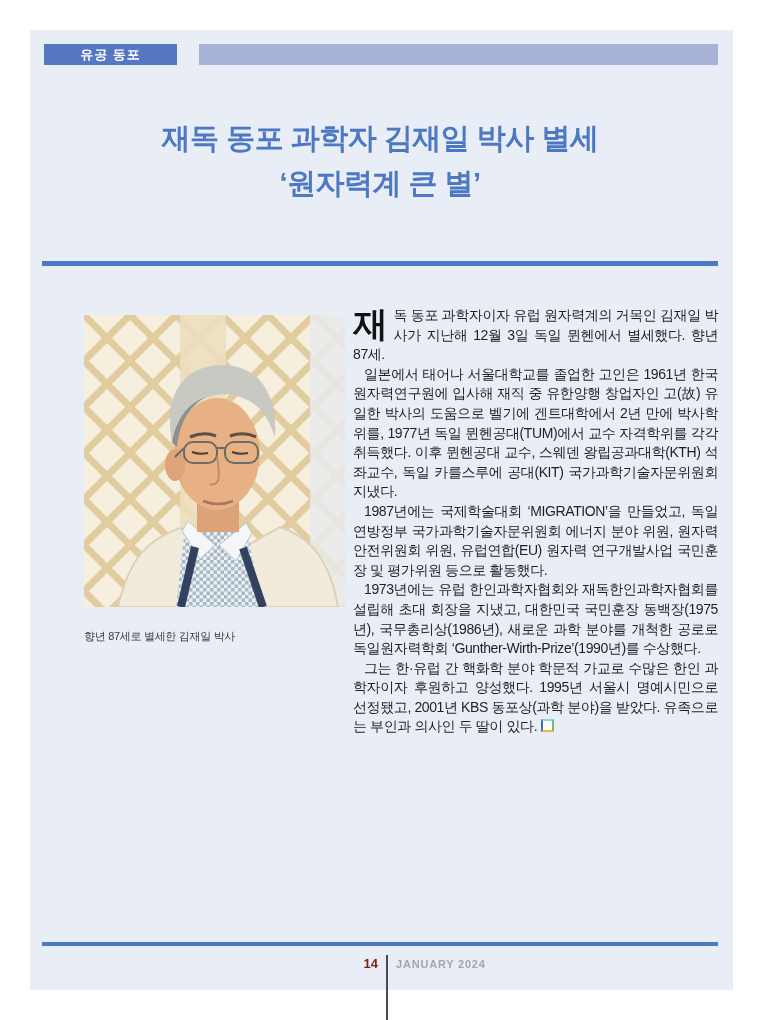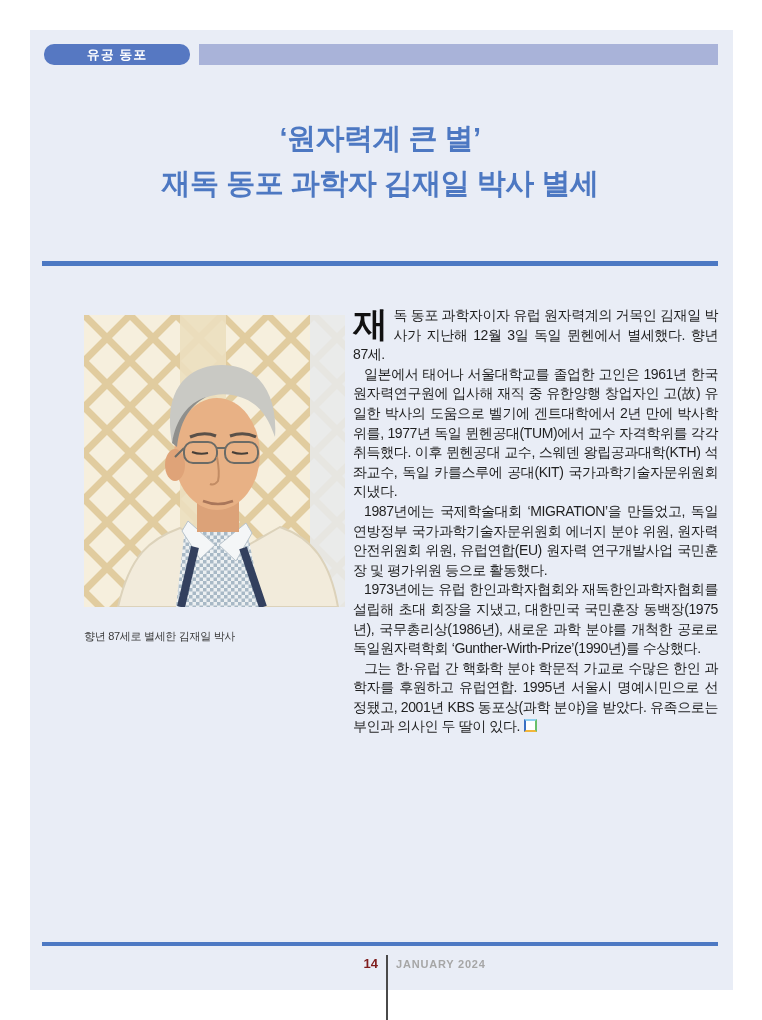--- a/index.html
+++ b/index.html
@@ -1,22 +1,22 @@
 <!DOCTYPE html>
 <html><head>
 <meta charset="utf-8">
 <style>
   html,body{margin:0;padding:0;background:#ffffff;}
   .page{position:relative;width:762px;height:1020px;background:#ffffff;overflow:hidden;
         font-family:"Liberation Sans","DejaVu Sans",sans-serif;}
   .page-bg{position:absolute;left:30px;top:30px;width:703px;height:960px;background:#e9edf6;}
   
-  .tag-box{position:absolute;left:44px;top:44px;width:146px;height:21px;background:#5678c2;
+  .tag-box{position:absolute;left:44px;top:44px;width:133px;height:21px;background:#5678c2;
            color:#ffffff;font-size:13px;font-weight:bold;display:flex;align-items:center;
-           justify-content:center;letter-spacing:1px;border-radius:10px;}
+           justify-content:center;letter-spacing:1px;}
   .tag-bar{position:absolute;left:199px;top:44px;width:519px;height:21px;background:#a9b3d9;}
   
   .title{position:absolute;left:42px;top:116px;width:676px;text-align:center;
          color:#4d78c2;font-weight:bold;font-size:29px;line-height:45px;letter-spacing:-0.5px;}
   
   .rule{position:absolute;left:42px;width:676px;background:#4d79c3;}
   .rule-top{top:261px;height:5px;}
   .rule-bottom{top:942px;height:4px;}
   
   .photo{position:absolute;left:84px;top:315px;width:261px;height:292px;}
@@ -45,22 +45,22 @@
 </head>
 <body>
 
 <div class="page">
   <div class="page-bg"></div>
 
   <div class="tag-box">유공 동포</div>
   <div class="tag-bar"></div>
 
   <div class="title">
+    <div>재독 동포 과학자 김재일 박사 별세</div>
     <div>‘원자력계 큰 별’</div>
-    <div>재독 동포 과학자 김재일 박사 별세</div>
   </div>
 
   <div class="rule rule-top"></div>
 
   <div class="photo">
     <svg viewBox="0 0 261 292">
       <defs>
         <pattern id="lattice" width="46" height="46" patternUnits="userSpaceOnUse">
           <rect width="46" height="46" fill="#f6efdd"></rect>
           <path d="M-23,23 L23,-23 M0,46 L46,0 M23,69 L69,23" stroke="#e1cc9f" stroke-width="7"></path>
@@ -106,21 +106,21 @@
       <path d="M111,232 L97,292 M159,233 L179,292" stroke="#33405e" stroke-width="8" fill="none"></path>
     </svg>
   </div>
   <div class="caption">향년 87세로 별세한 김재일 박사</div>
 
   <div class="body-col">
     <p><span class="dropcap">재</span><span>독 동포 과학자이자 유럽 원자력계의 거목인 김재일 박사가 지난해 12월 3일 독일 뮌헨에서 별세했다. 향년 87세.</span></p>
     <p class="indent">일본에서 태어나 서울대학교를 졸업한 고인은 1961년 한국원자력연구원에 입사해 재직 중 유한양행 창업자인 고(故) 유일한 박사의 도움으로 벨기에 겐트대학에서 2년 만에 박사학위를, 1977년 독일 뮌헨공대(TUM)에서 교수 자격학위를 각각 취득했다. 이후 뮌헨공대 교수, 스웨덴 왕립공과대학(KTH) 석좌교수, 독일 카를스루에 공대(KIT) 국가과학기술자문위원회 지냈다.</p>
     <p class="indent">1987년에는 국제학술대회 ‘MIGRATION’을 만들었고, 독일 연방정부 국가과학기술자문위원회 에너지 분야 위원, 원자력안전위원회 위원, 유럽연합(EU) 원자력 연구개발사업 국민훈장 및 평가위원 등으로 활동했다.</p>
     <p class="indent">1973년에는 유럽 한인과학자협회와 재독한인과학자협회를 설립해 초대 회장을 지냈고, 대한민국 국민훈장 동백장(1975년), 국무총리상(1986년), 새로운 과학 분야를 개척한 공로로 독일원자력학회 ‘Gunther-Wirth-Prize’(1990년)를 수상했다.</p>
-    <p class="indent"><span>그는 한·유럽 간 핵화학 분야 학문적 가교로 수많은 한인 과학자를 후원하고 유럽연합. 1995년 서울시 명예시민으로 선정됐고, 2001년 KBS 동포상(과학 분야)을 받았다. 유족으로는 부인과 의사인 두 딸이 있다.</span><span class="end-mark">창</span></p>
+    <p class="indent"><span>그는 한·유럽 간 핵화학 분야 학문적 가교로 수많은 한인 과학자이자 후원하고 양성했다. 1995년 서울시 명예시민으로 선정됐고, 2001년 KBS 동포상(과학 분야)을 받았다. 유족으로는 부인과 의사인 두 딸이 있다.</span><span class="end-mark">창</span></p>
   </div>
 
   <div class="rule rule-bottom"></div>
 
   <div class="page-num">14</div>
   <div class="footer-divider"></div>
   <div class="issue">JANUARY 2024</div>
 </div>
 
 </body></html>

